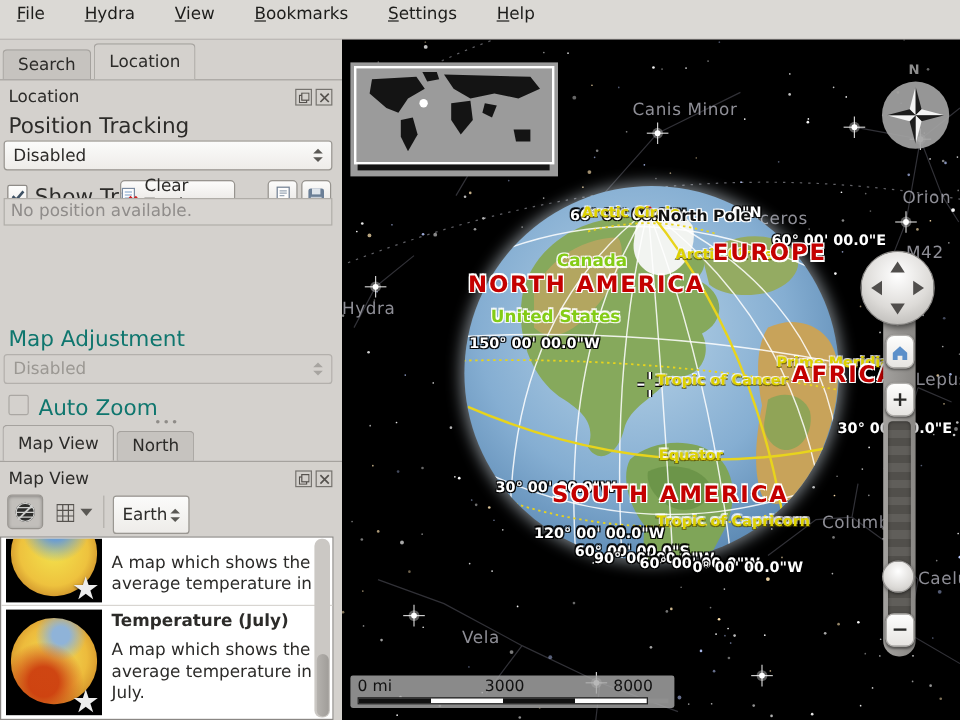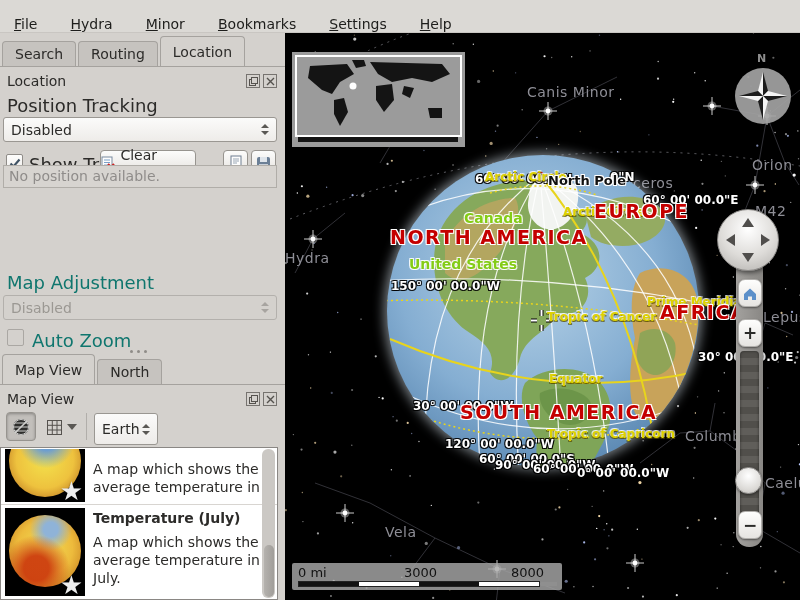--- a/index.html
+++ b/index.html
@@ -1,21 +1,21 @@
 <!DOCTYPE html>
 <html><head>
 <meta charset="utf-8">
 <style>
   html,body{margin:0;padding:0;width:800px;height:600px;overflow:hidden;
     font-family:"DejaVu Sans",sans-serif;background:#000;}
   *{box-sizing:border-box;}
   
   #menubar{position:absolute;left:0;top:0;width:800px;height:33px;background:#dbd9d5;
     border-bottom:1px solid #c9c6c2;}
-  .menu-item{display:inline-block;padding:16px 14px 0 14px;font-size:14px;color:#1d1d1b;cursor:default;}
+  .menu-item{display:inline-block;padding:4px 14px 0 14px;font-size:14px;color:#1d1d1b;cursor:default;}
   .menu-item::first-letter{text-decoration:underline;}
   
   #sidebar{position:absolute;left:0;top:33px;width:285px;height:567px;background:#d4d1cd;}
   .tabrow{position:absolute;left:2px;display:flex;align-items:flex-end;height:30px;}
   .tab{background:#c6c3bf;border:1px solid #a5a29e;border-bottom:none;border-radius:4px 4px 0 0;
     padding:4px 12px;font-size:14px;color:#2c2b29;margin-right:2px;height:25px;}
   .tab.active{background:#d4d1cd;height:30px;padding-top:7px;position:relative;z-index:2;}
   .panel-line{position:absolute;left:0;width:285px;border-top:1px solid #a5a29e;}
   .panel-title{position:absolute;font-size:14px;color:#2c2b29;}
   .mini-btn{position:absolute;width:14px;height:14px;border:1px solid #76736f;background:#d4d1cd;
@@ -112,30 +112,29 @@
   #ruler-stub{position:absolute;left:249px;top:19px;width:16px;height:4px;background:#8f8f8f;}
   
   #crosshair{position:absolute;left:246px;top:277px;z-index:4;}
 </style>
 </head>
 <body>
 
 <div id="menubar">
   <span class="menu-item">File</span>
   <span class="menu-item">Hydra</span>
-  <span class="menu-item">Minor</span>
+  <span class="menu-item">View</span>
   <span class="menu-item">Bookmarks</span>
   <span class="menu-item">Settings</span>
   <span class="menu-item">Help</span>
 </div>
 
 <div id="sidebar">
   <div class="tabrow" style="top:3px;">
     <div class="tab">Search</div>
-    <div class="tab">Routing</div>
     <div class="tab active">Location</div>
   </div>
   <div class="panel-line" style="top:33px;"></div>
 
   <div class="panel-title" style="left:7px;top:40px;">Location</div>
   <div class="mini-btn" style="left:246px;top:41px;">
     <svg width="9" height="9">
         <rect x="0.5" y="2.5" width="6" height="6" fill="none" stroke="#55524e"></rect>
         <rect x="2.5" y="0.5" width="6" height="6" fill="#d4d1cd" stroke="#55524e"></rect>
       </svg>

